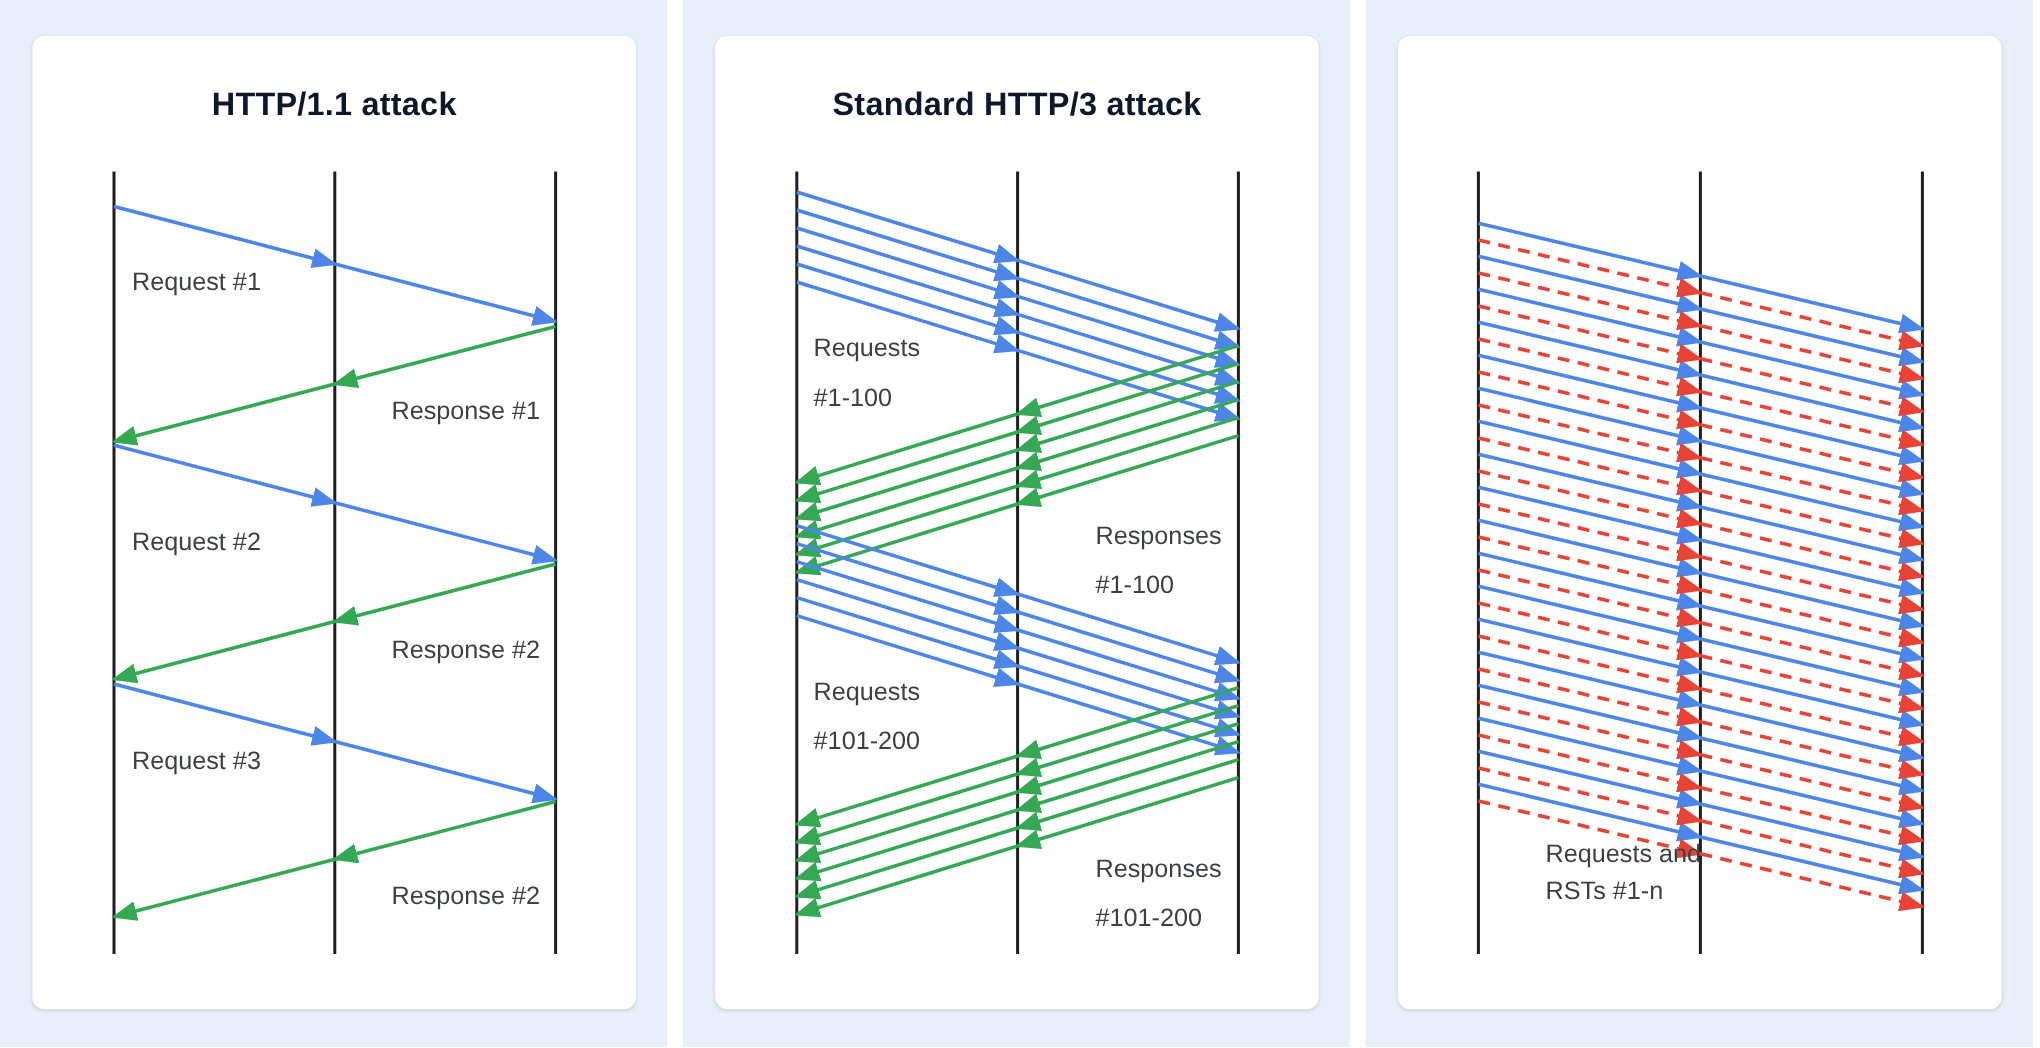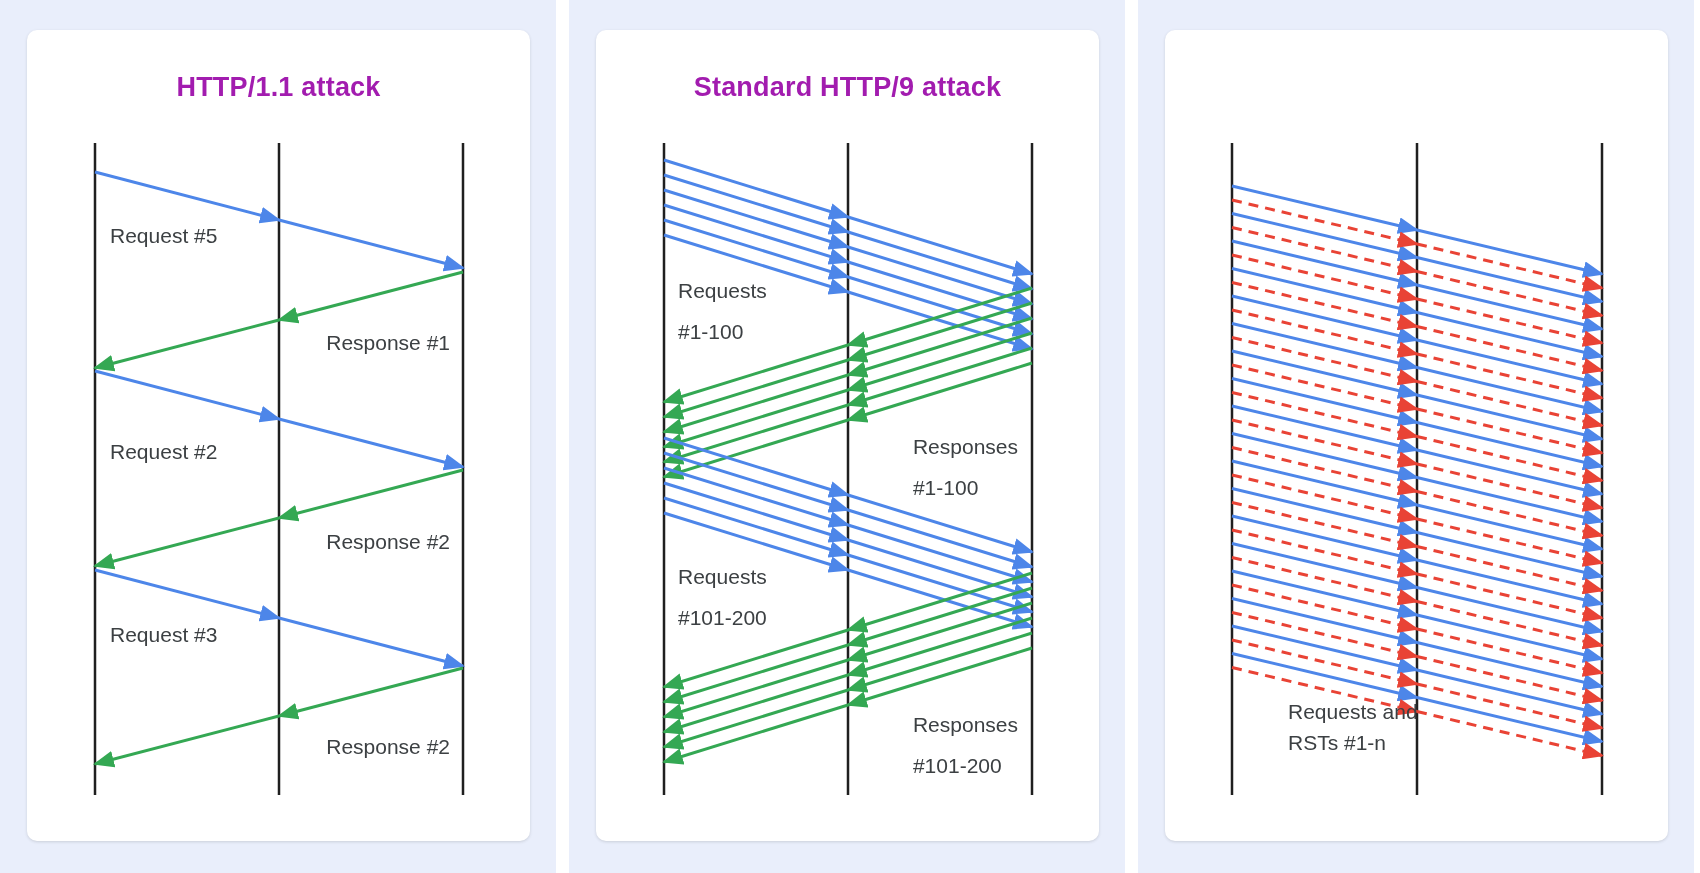--- a/index.html
+++ b/index.html
@@ -2,42 +2,42 @@
 <html><head>
 <meta charset="utf-8">
 <style>
   html,body{margin:0;padding:0;background:#ffffff;}
   .stage{position:relative;width:1700px;height:873px;background:#ffffff;overflow:hidden;
          font-family:"Liberation Sans",sans-serif;}
   .panel-bg{position:absolute;top:0;height:873px;width:556px;background:#e9eefb;}
   .card{position:absolute;top:30px;height:811px;width:503px;background:#ffffff;border-radius:10px;
         box-shadow:0 1px 3px rgba(60,64,67,.18);}
   .panel-title{position:absolute;top:72px;width:503px;text-align:center;
-        font-size:27px;font-weight:700;color:#a21caf;letter-spacing:.2px;}
+        font-size:27px;font-weight:700;color:#0f172a;letter-spacing:.2px;}
   svg.diagram{position:absolute;left:0;top:0;width:1700px;height:873px;}
   .lbl{position:absolute;font-size:21px;color:#3c4043;line-height:41px;white-space:pre-line;}
   .lbl.single{line-height:24px;}
   .lbl.r{text-align:left;}
   .lbl.p3{line-height:31px;}
 </style>
 </head>
 <body>
 
 <div class="stage">
 
   <div class="panel-bg" style="left:0"></div>
   <div class="panel-bg" style="left:569px"></div>
   <div class="panel-bg" style="left:1138px"></div>
 
   <div class="card" style="left:27px"></div>
   <div class="card" style="left:596px"></div>
   <div class="card" style="left:1165px"></div>
 
   <div class="panel-title" style="left:27px">HTTP/1.1 attack</div>
-  <div class="panel-title" style="left:596px">Standard HTTP/9 attack</div>
+  <div class="panel-title" style="left:596px">Standard HTTP/3 attack</div>
 
   <svg class="diagram" id="diagram-svg" viewBox="0 0 1700 873" xmlns="http://www.w3.org/2000/svg">
       <defs>
         <marker id="m-request" viewBox="0 0 10 8" refX="9" refY="4" markerWidth="7" markerHeight="5.6" orient="auto">
           <path d="M0,0 L10,4 L0,8 Z" fill="#4d86e9"></path>
         </marker>
         <marker id="m-response" viewBox="0 0 10 8" refX="9" refY="4" markerWidth="7" markerHeight="5.6" orient="auto">
           <path d="M0,0 L10,4 L0,8 Z" fill="#34a853"></path>
         </marker>
         <marker id="m-reset" viewBox="0 0 10 8" refX="9" refY="4" markerWidth="7" markerHeight="5.6" orient="auto">
@@ -180,21 +180,21 @@
       <line x1="1232" y1="585" x2="1417" y2="629" stroke="#e94335" stroke-width="3" marker-end="url(#m-reset)" stroke-dasharray="10 7"></line>
       <line x1="1417" y1="629" x2="1602" y2="673" stroke="#e94335" stroke-width="3" marker-end="url(#m-reset)" stroke-dasharray="10 7"></line>
       <line x1="1232" y1="612.5" x2="1417" y2="656.5" stroke="#e94335" stroke-width="3" marker-end="url(#m-reset)" stroke-dasharray="10 7"></line>
       <line x1="1417" y1="656.5" x2="1602" y2="700.5" stroke="#e94335" stroke-width="3" marker-end="url(#m-reset)" stroke-dasharray="10 7"></line>
       <line x1="1232" y1="640" x2="1417" y2="684" stroke="#e94335" stroke-width="3" marker-end="url(#m-reset)" stroke-dasharray="10 7"></line>
       <line x1="1417" y1="684" x2="1602" y2="728" stroke="#e94335" stroke-width="3" marker-end="url(#m-reset)" stroke-dasharray="10 7"></line>
       <line x1="1232" y1="667.5" x2="1417" y2="711.5" stroke="#e94335" stroke-width="3" marker-end="url(#m-reset)" stroke-dasharray="10 7"></line>
       <line x1="1417" y1="711.5" x2="1602" y2="755.5" stroke="#e94335" stroke-width="3" marker-end="url(#m-reset)" stroke-dasharray="10 7"></line>
     </svg>
 
-  <div class="lbl single" style="left:110px;top:224px">Request #5</div>
+  <div class="lbl single" style="left:110px;top:224px">Request #1</div>
   <div class="lbl single r" style="right:1250px;top:331px">Response #1</div>
   <div class="lbl single" style="left:110px;top:440px">Request #2</div>
   <div class="lbl single r" style="right:1250px;top:530px">Response #2</div>
   <div class="lbl single" style="left:110px;top:623px">Request #3</div>
   <div class="lbl single r" style="right:1250px;top:735px">Response #2</div>
 
   <div class="lbl" style="left:678px;top:270px">Requests
 #1-100</div>
   <div class="lbl r" style="right:682px;top:426px">Responses
 #1-100</div>

